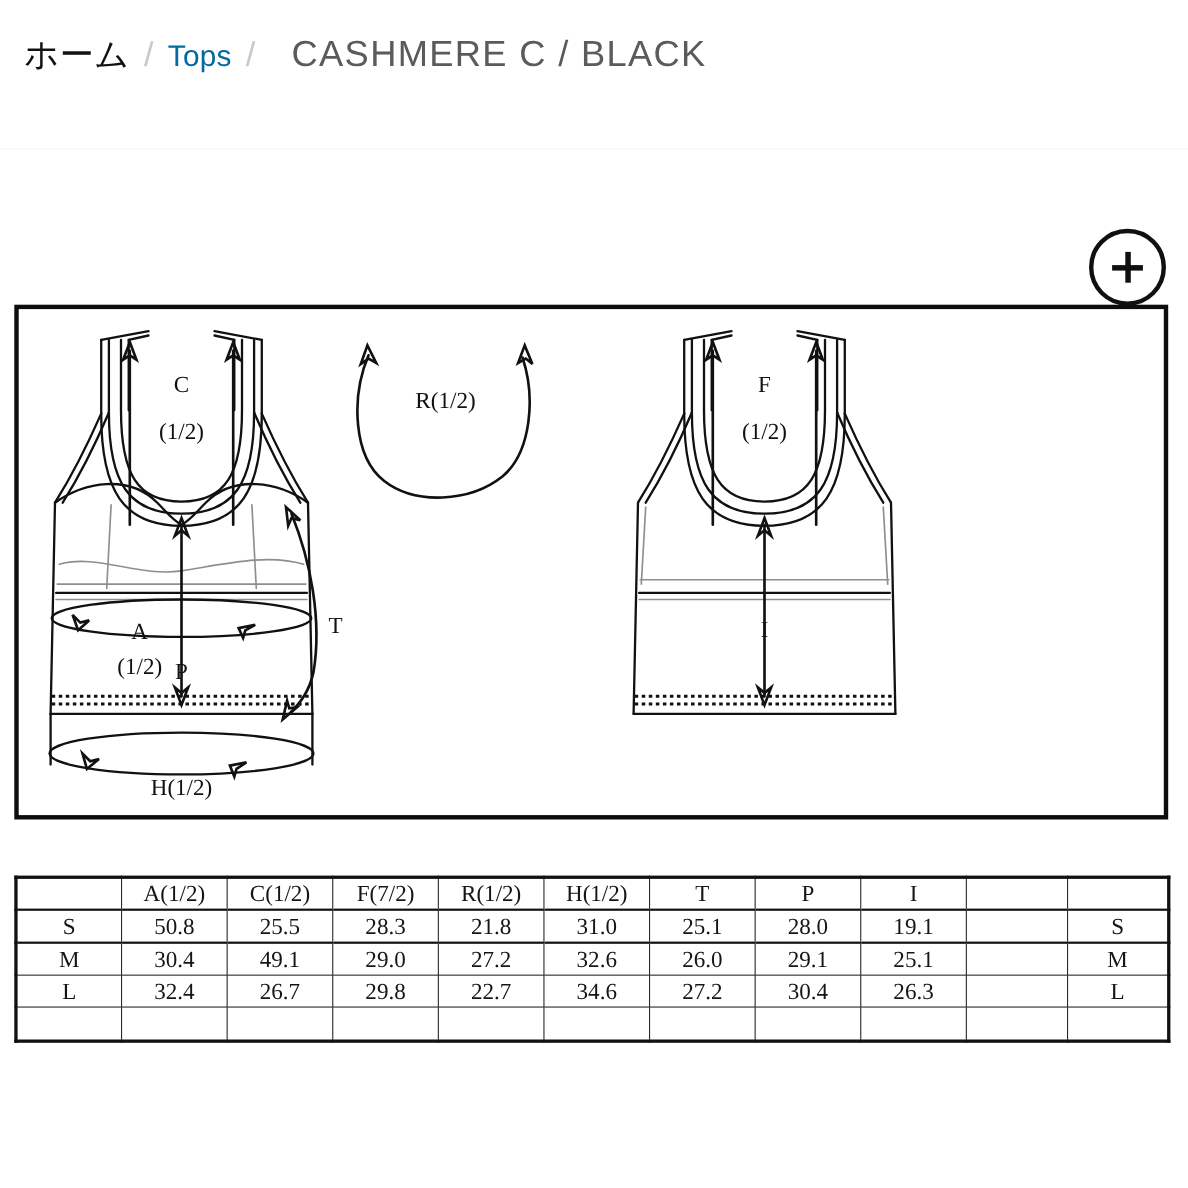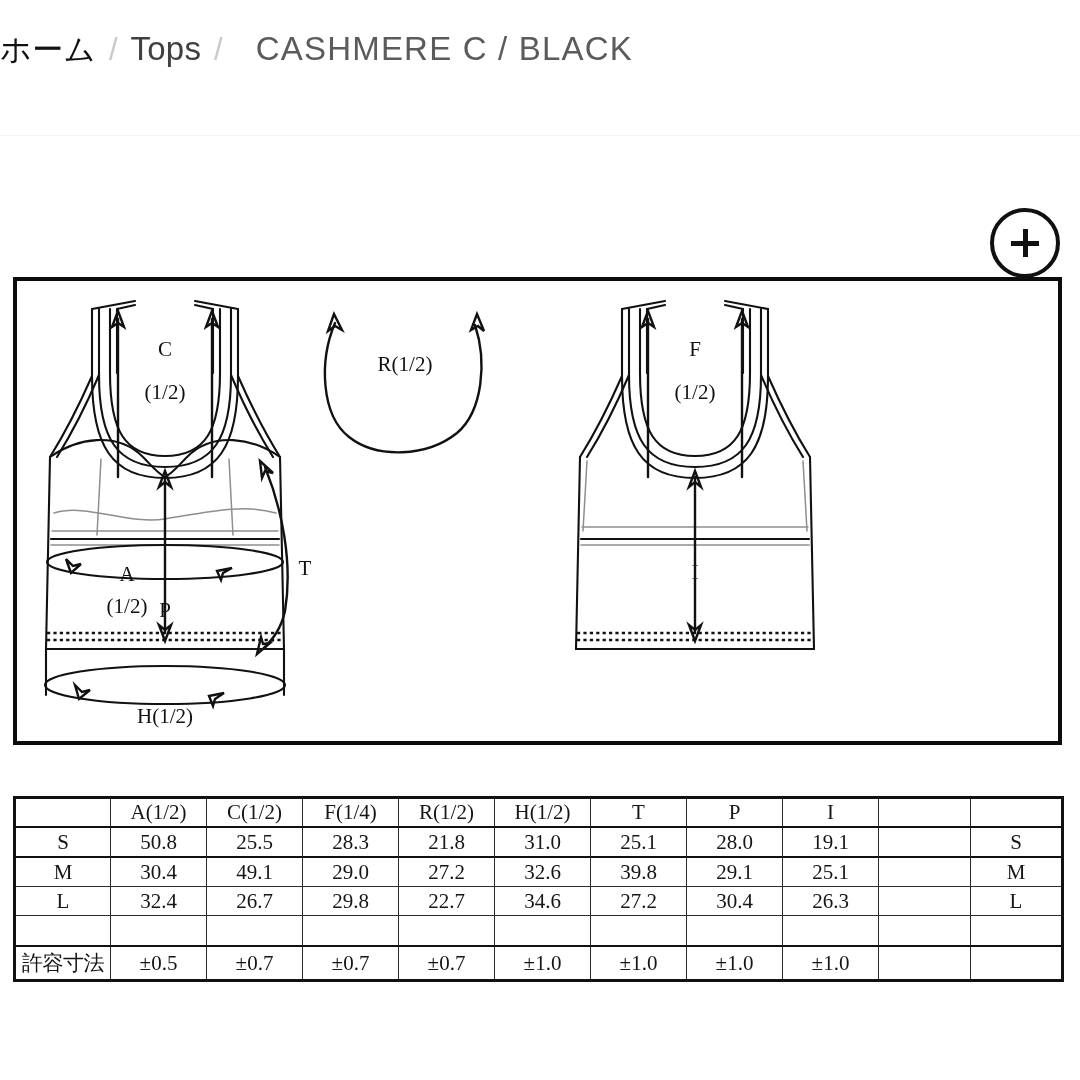--- a/index.html
+++ b/index.html
@@ -17,41 +17,42 @@
   }
 
   
   #breadcrumb-bar {
     position: absolute;
     left: 0;
     top: 0;
     width: 1080px;
     height: 136px;
     box-sizing: border-box;
+    padding-left: 22px;
     display: flex;
     align-items: flex-start;
     border-bottom: 1px solid #f4f4f4;
   }
   #breadcrumb {
     margin-top: 32px;
     display: flex;
     align-items: baseline;
     white-space: nowrap;
     font-size: 33px;
     line-height: 1;
   }
   .crumb-home {
     color: #111111;
     letter-spacing: 0.5px;
     font-family: "DejaVu Sans", "Liberation Sans", sans-serif;
     font-size: 31px;
   }
   .crumb-strong {
-    color: #404040;
-    font-size: 33px;
+    color: #0369a1;
+    font-size: 27px;
     letter-spacing: 0.2px;
   }
   .crumb-muted {
     color: #5b5b5b;
     font-size: 33px;
     letter-spacing: 1.2px;
     margin-left: 20px;
   }
   .crumb-sep {
     color: #c9c9c9;
@@ -342,21 +343,21 @@
         <col class="col-data">
       <col class="col-data">
         <col class="col-blank">
         <col class="col-last">
     </colgroup>
     <tbody>
       <tr class="header-row">
         <td></td>
         <td>A(1/2)</td>
         <td>C(1/2)</td>
-        <td>F(1/4)</td>
+        <td>F(7/2)</td>
         <td>R(1/2)</td>
         <td>H(1/2)</td>
         <td>T</td>
         <td>P</td>
         <td>I</td>
         <td></td>
         <td></td>
       </tr>
 
       <tr class="row-s">
@@ -373,21 +374,21 @@
         <td class="sz">S</td>
       </tr>
 
       <tr>
         <td class="sz">M</td>
         <td>30.4</td>
         <td>49.1</td>
         <td>29.0</td>
         <td>27.2</td>
         <td>32.6</td>
-        <td>39.8</td>
+        <td>26.0</td>
         <td>29.1</td>
         <td>25.1</td>
         <td></td>
         <td class="sz">M</td>
       </tr>
 
       <tr>
         <td class="sz">L</td>
         <td>32.4</td>
         <td>26.7</td>
@@ -408,28 +409,15 @@
         <td></td>
         <td></td>
         <td></td>
         <td></td>
         <td></td>
         <td></td>
         <td></td>
         <td></td>
       </tr>
 
-      <tr class="tolerance-row">
-        <td class="tol-label">許容寸法</td>
-        <td>±0.5</td>
-        <td>±0.7</td>
-        <td>±0.7</td>
-        <td>±0.7</td>
-        <td>±1.0</td>
-        <td>±1.0</td>
-        <td>±1.0</td>
-        <td>±1.0</td>
-        <td></td>
-        <td></td>
-      </tr>
     </tbody>
   </table>
 </div>
 
 </body></html>

